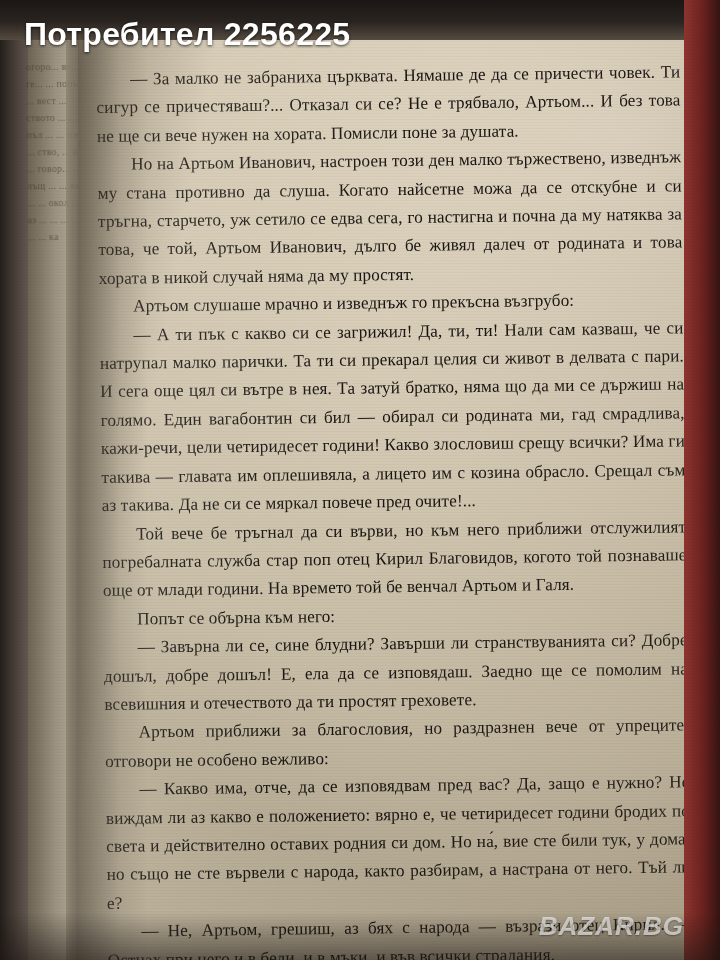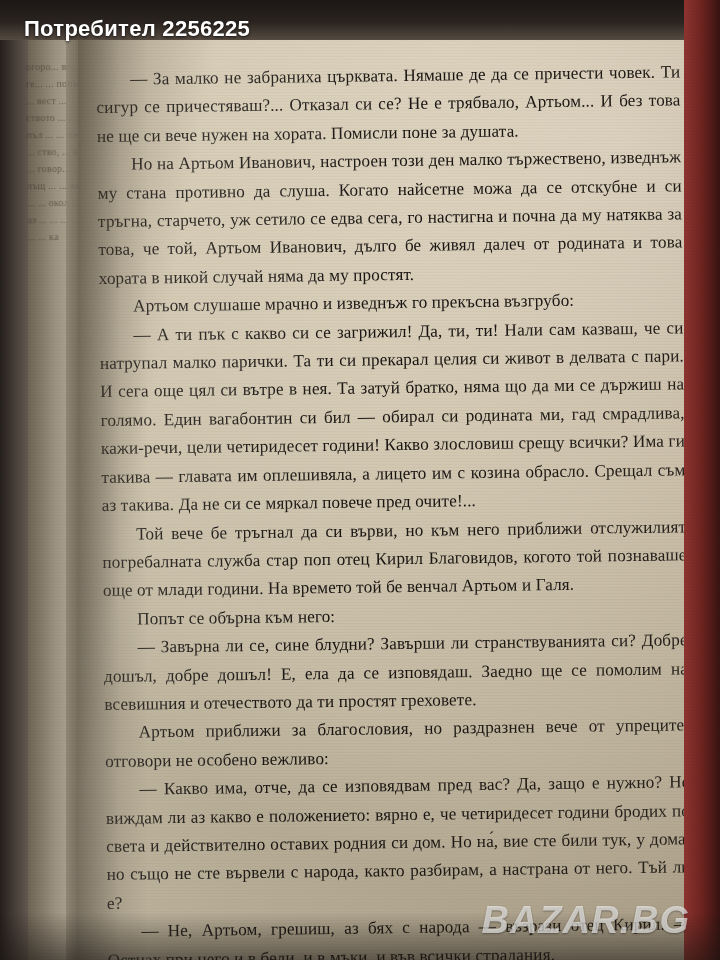--- a/index.html
+++ b/index.html
@@ -87,21 +87,21 @@
     overflow: hidden;
     height: 820px;
     filter: blur(0.5px);
   }
 
   
   .username {
     position: absolute;
     left: 24px; top: 16px;
     font-family: "Liberation Sans", sans-serif;
-    font-size: 22px;
+    font-size: 32px;
     font-weight: bold;
     color: #ffffff;
     text-shadow: 0 1px 3px rgba(0,0,0,.75);
     letter-spacing: .3px;
   }
 
   
   .text-block {
     position: absolute;
     left: 96px;
@@ -123,24 +123,24 @@
   .text-block p.ind {
     text-indent: 34px;
   }
   .text-block p.dash {
     text-indent: 34px;
   }
 
   
   .watermark {
     position: absolute;
-    right: 30px;
+    right: 36px;
     bottom: 18px;
     font-family: "Liberation Sans", sans-serif;
-    font-size: 38px;
+    font-size: 26px;
     font-weight: bold;
     font-style: italic;
     color: rgba(255,255,255,.62);
     letter-spacing: 1px;
     text-shadow: 0 1px 2px rgba(0,0,0,.35);
   }
   .grain {
     position: absolute; inset: 0;
     background:
       repeating-linear-gradient(0deg, rgba(0,0,0,.025) 0 1px, rgba(255,255,255,0) 1px 3px);

